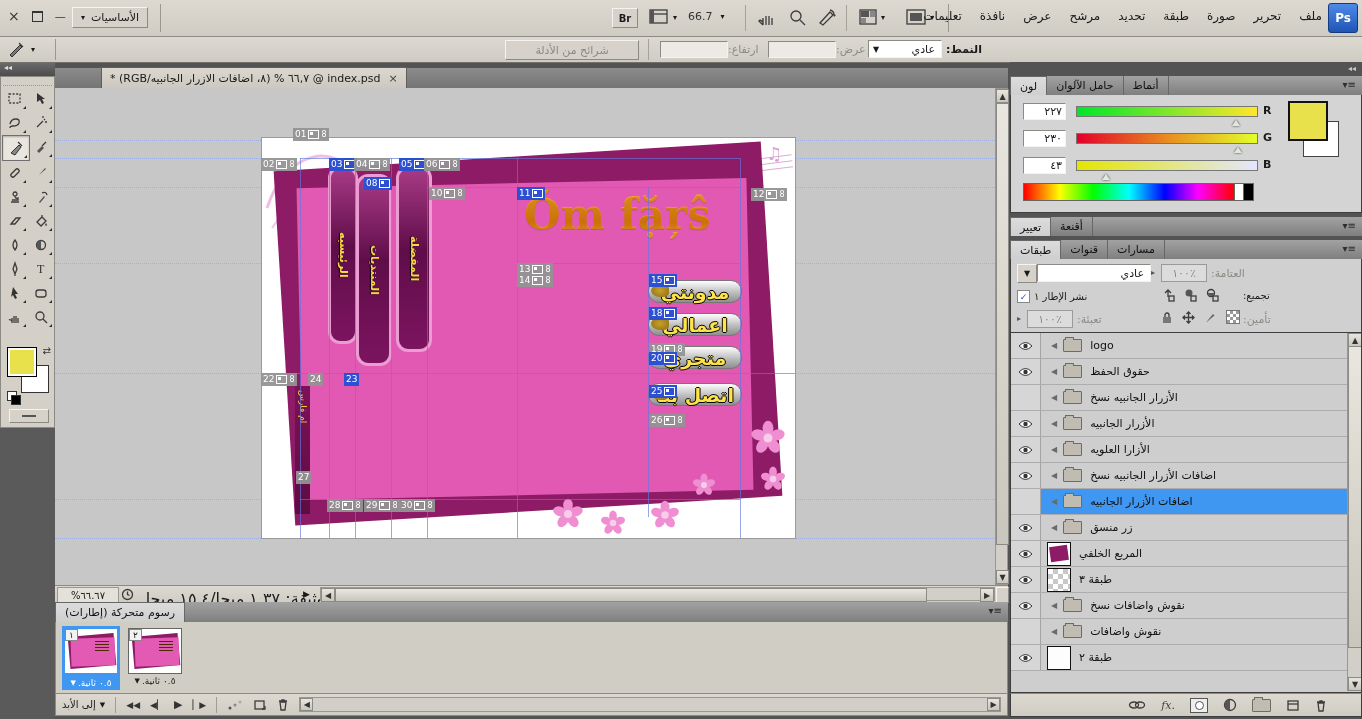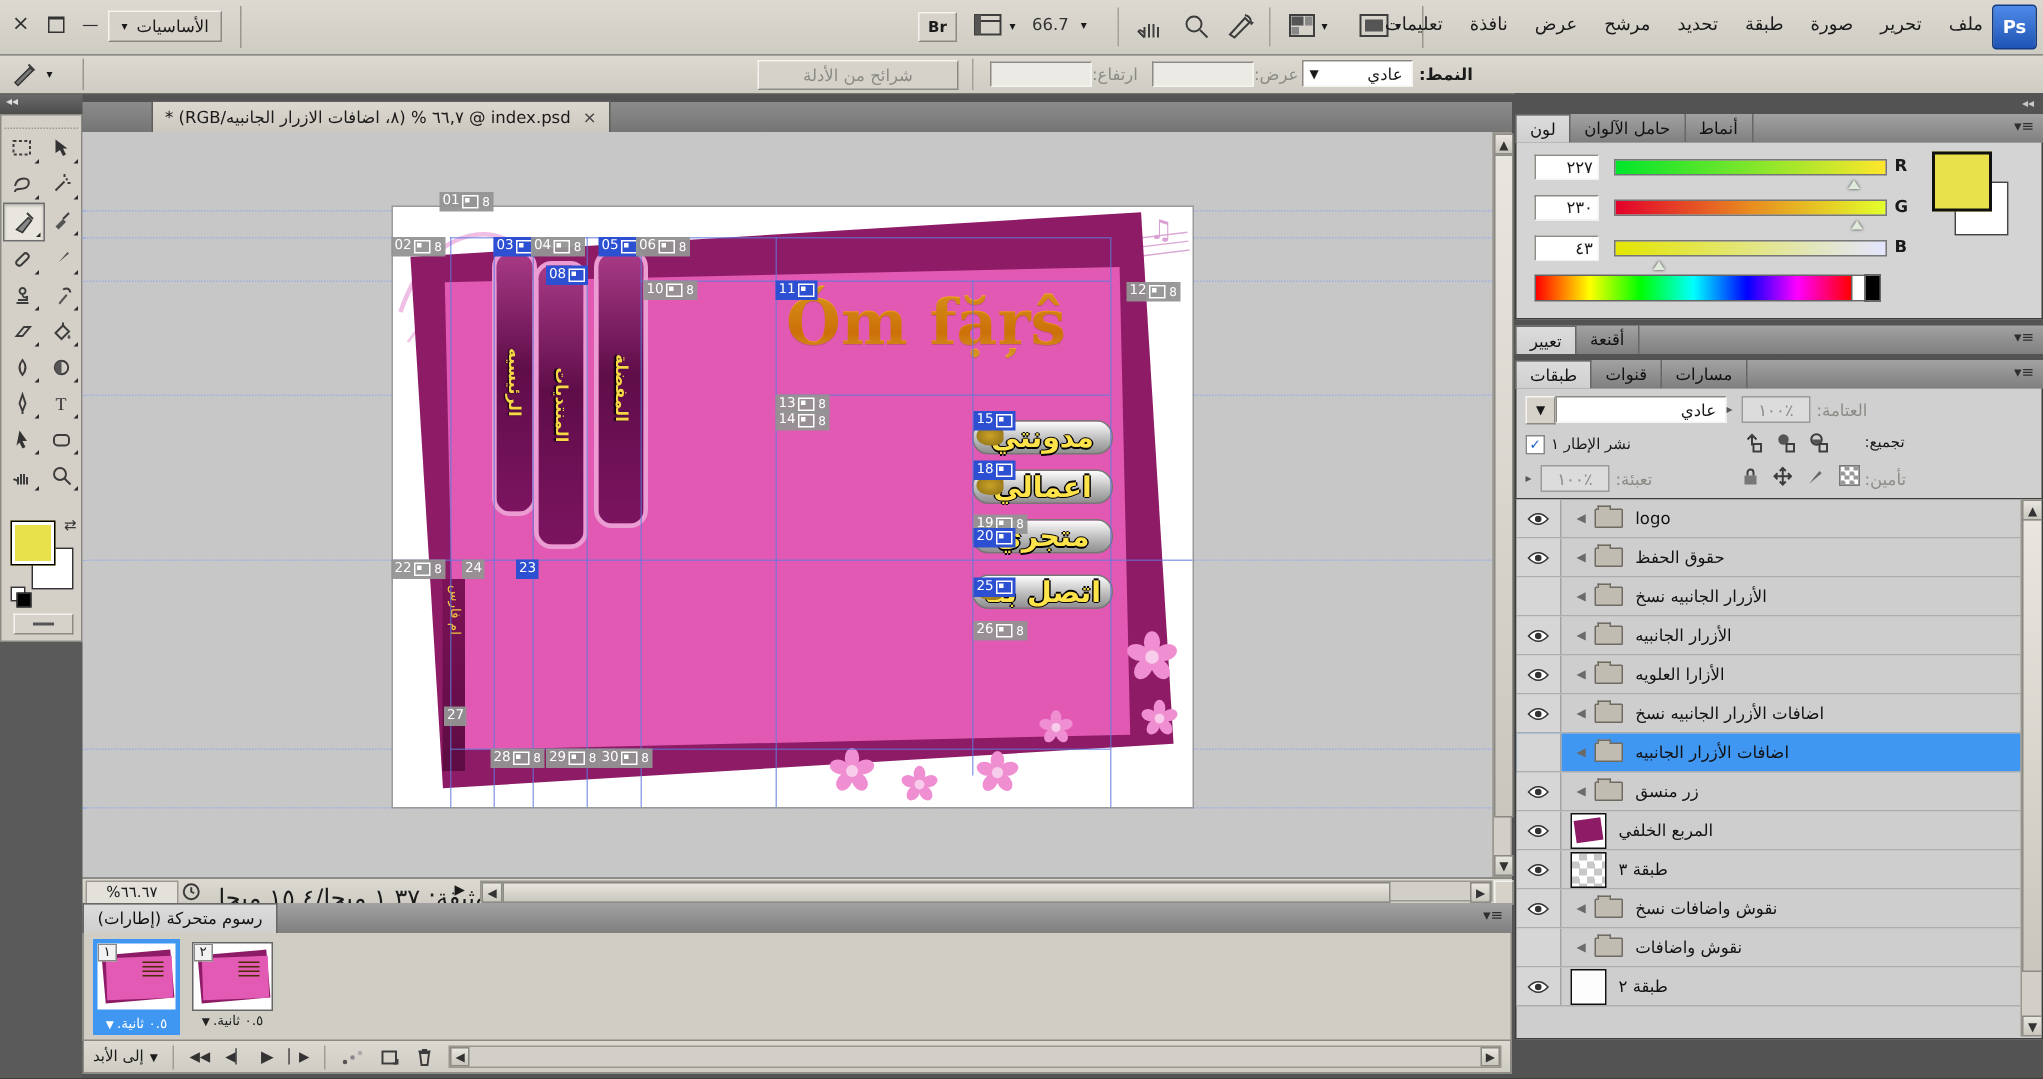--- a/index.html
+++ b/index.html
@@ -878,16 +878,38 @@
             </div>
         </div>
 
         <div class="scroll" style="position:absolute;right:0;top:0;width:13px;height:358px;border:none;border-left:1px solid #9a978f;">
           <div class="sarrow" style="position:absolute;top:0;left:0;width:12px;height:12px;">▲</div>
           <div class="sthumb" style="position:absolute;top:13px;left:0;width:12px;height:300px;"></div>
           <div class="sarrow" style="position:absolute;bottom:0;left:0;width:12px;height:12px;">▼</div>
         </div>
       </div>
 
+      <div class="flex chrome" style="height:24px;border:1px solid #3e3e3e;border-top:1px solid #8c8a84;box-sizing:border-box;justify-content:flex-end;gap:15px;padding-right:34px;">
+        <svg width="18" height="12" viewBox="0 0 18 12">
+            <ellipse cx="6" cy="6" rx="4.5" ry="3" class="ic"></ellipse>
+            <ellipse cx="12" cy="6" rx="4.5" ry="3" class="ic"></ellipse>
+          </svg>
+        <span style="font-size:11px;font-style:italic;color:#444;font-family:'DejaVu Serif',serif;">fx.</span>
+        <div style="width:16px;height:13px;background:#eee;border:1px solid #555;display:flex;align-items:center;justify-content:center;">
+            <div style="width:7px;height:7px;border-radius:50%;border:1px solid #555;background:#fff;"></div>
+          </div>
+        <svg width="14" height="14" viewBox="0 0 14 14">
+            <circle cx="7" cy="7" r="5.5" class="ic"></circle>
+            <path d="M7 1.5 a5.5 5.5 0 0 0 0 11 z" fill="#555"></path>
+          </svg>
+        <div class="folder" style="margin:0;"></div>
+        <svg width="14" height="13" viewBox="0 0 14 13">
+            <rect x="2" y="2" width="10" height="9" class="ic" fill="#eee"></rect>
+            <path class="ic" d="M2 5 h10"></path>
+          </svg>
+        <svg width="12" height="13" viewBox="0 0 12 13">
+            <path class="ic" d="M3 4 h6 l-1 8 h-4 z M2 3 h8 M5 3 v-1 h2 v1"></path>
+          </svg>
+      </div>
     </div>
   </div>
 
 </div>
 
 </body></html>

